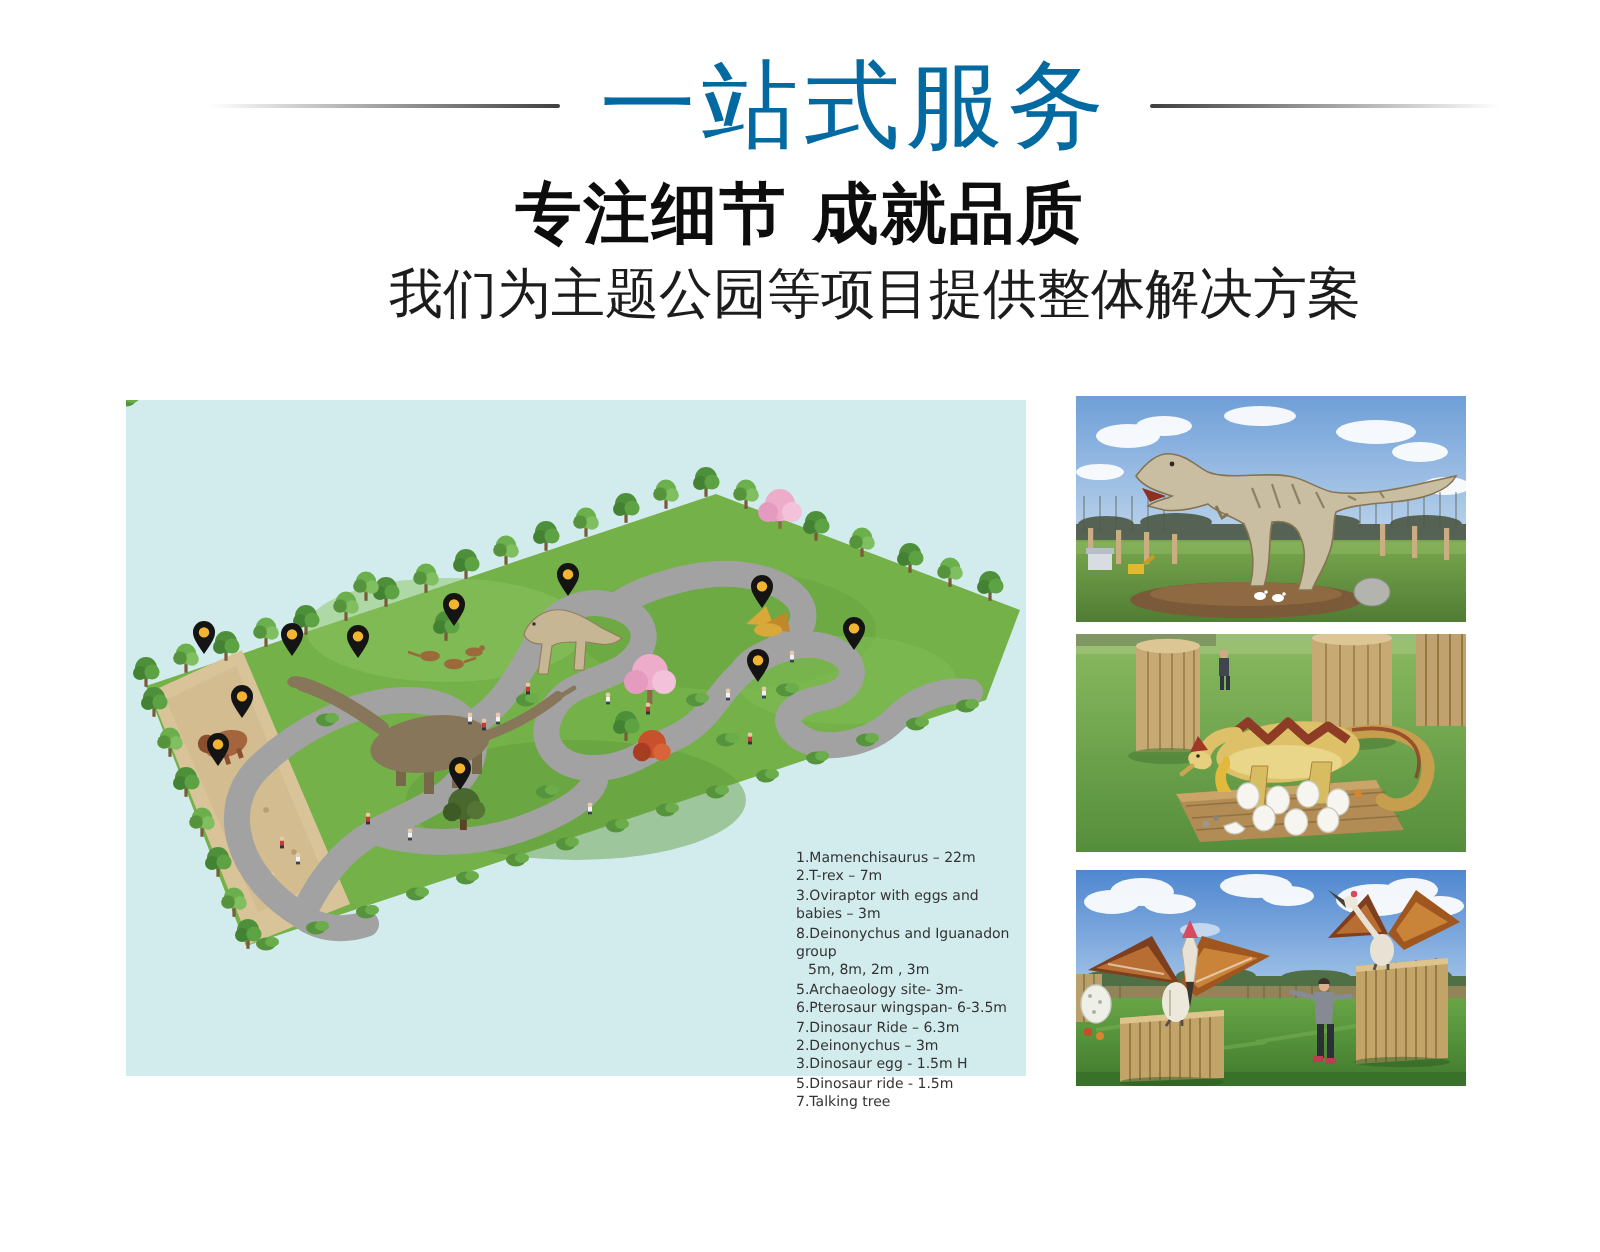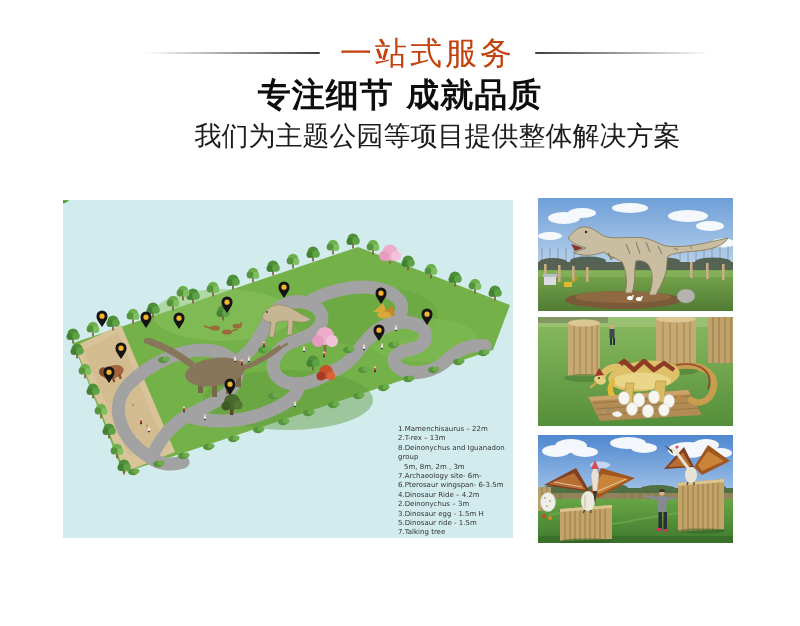--- a/index.html
+++ b/index.html
@@ -4,22 +4,22 @@
 <style>
   html,body{margin:0;padding:0;background:#fff;}
   .page{position:relative;width:800px;height:626px;background:#ffffff;overflow:hidden;
         font-family:"DejaVu Sans","Liberation Sans",sans-serif;}
   
   .header{position:absolute;left:0;top:0;width:800px;text-align:center;}
   .title-row{margin-top:30px;padding-left:55px;display:flex;align-items:center;justify-content:center;gap:20px;}
   .hline{width:175px;height:2px;border-radius:1px;}
   .hline-left{background:linear-gradient(to right,rgba(90,90,90,0),#3f3f3f);}
   .hline-right{background:linear-gradient(to left,rgba(90,90,90,0),#3f3f3f);}
-  .title{font-size:32px;line-height:46px;color:#c2410c;font-weight:500;letter-spacing:3px;white-space:nowrap;}
-  .subtitle{font-size:33px;line-height:38px;font-weight:700;color:#0d0d0d;letter-spacing:1px;}
+  .title{font-size:48px;line-height:46px;color:#0369a1;font-weight:500;letter-spacing:3px;white-space:nowrap;}
+  .subtitle{margin-top:12px;font-size:33px;line-height:38px;font-weight:700;color:#0d0d0d;letter-spacing:1px;}
   .tagline{margin-top:6px;padding-left:75px;font-size:27px;line-height:31px;font-weight:400;color:#1c1c1c;}
   
   .map{position:absolute;left:63px;top:200px;width:450px;height:338px;background:#d2ecee;}
   .map svg{position:absolute;left:0;top:0;}
   .legend{position:absolute;left:335px;top:225px;width:115px;font-size:7px;line-height:9.4px;color:#333;}
   .legend .indent{padding-left:6px;}
   
   .photo{position:absolute;left:538px;margin:0;padding:0;}
   .photo svg{display:block;}
   .p1{top:198px;width:195px;height:113px;}
@@ -260,26 +260,27 @@
         <use href="#pin" x="221" y="98"></use>
         <use href="#pin" x="167" y="195"></use>
         <use href="#pin" x="318" y="104"></use>
         <use href="#pin" x="316" y="141"></use>
         <use href="#pin" x="364" y="125"></use>
       </g>
     </svg>
 
     <div class="legend">
       <div>1.Mamenchisaurus – 22m</div>
-      <div>2.T-rex – 13m</div>
+      <div>2.T-rex – 7m</div>
+      <div>3.Oviraptor with eggs and babies – 3m</div>
       <div>8.Deinonychus and Iguanadon group</div>
       <div class="indent">5m, 8m, 2m , 3m</div>
-      <div>7.Archaeology site- 6m-</div>
+      <div>5.Archaeology site- 3m-</div>
       <div>6.Pterosaur  wingspan- 6-3.5m</div>
-      <div>4.Dinosaur Ride – 4.2m</div>
+      <div>7.Dinosaur Ride – 6.3m</div>
       <div>2.Deinonychus – 3m</div>
       <div>3.Dinosaur egg - 1.5m H</div>
       <div>5.Dinosaur ride -  1.5m</div>
       <div>7.Talking tree</div>
     </div>
   </div>
 
   <figure class="photo p1">
     <svg width="195" height="113" viewBox="0 0 195 113">
       <defs>

